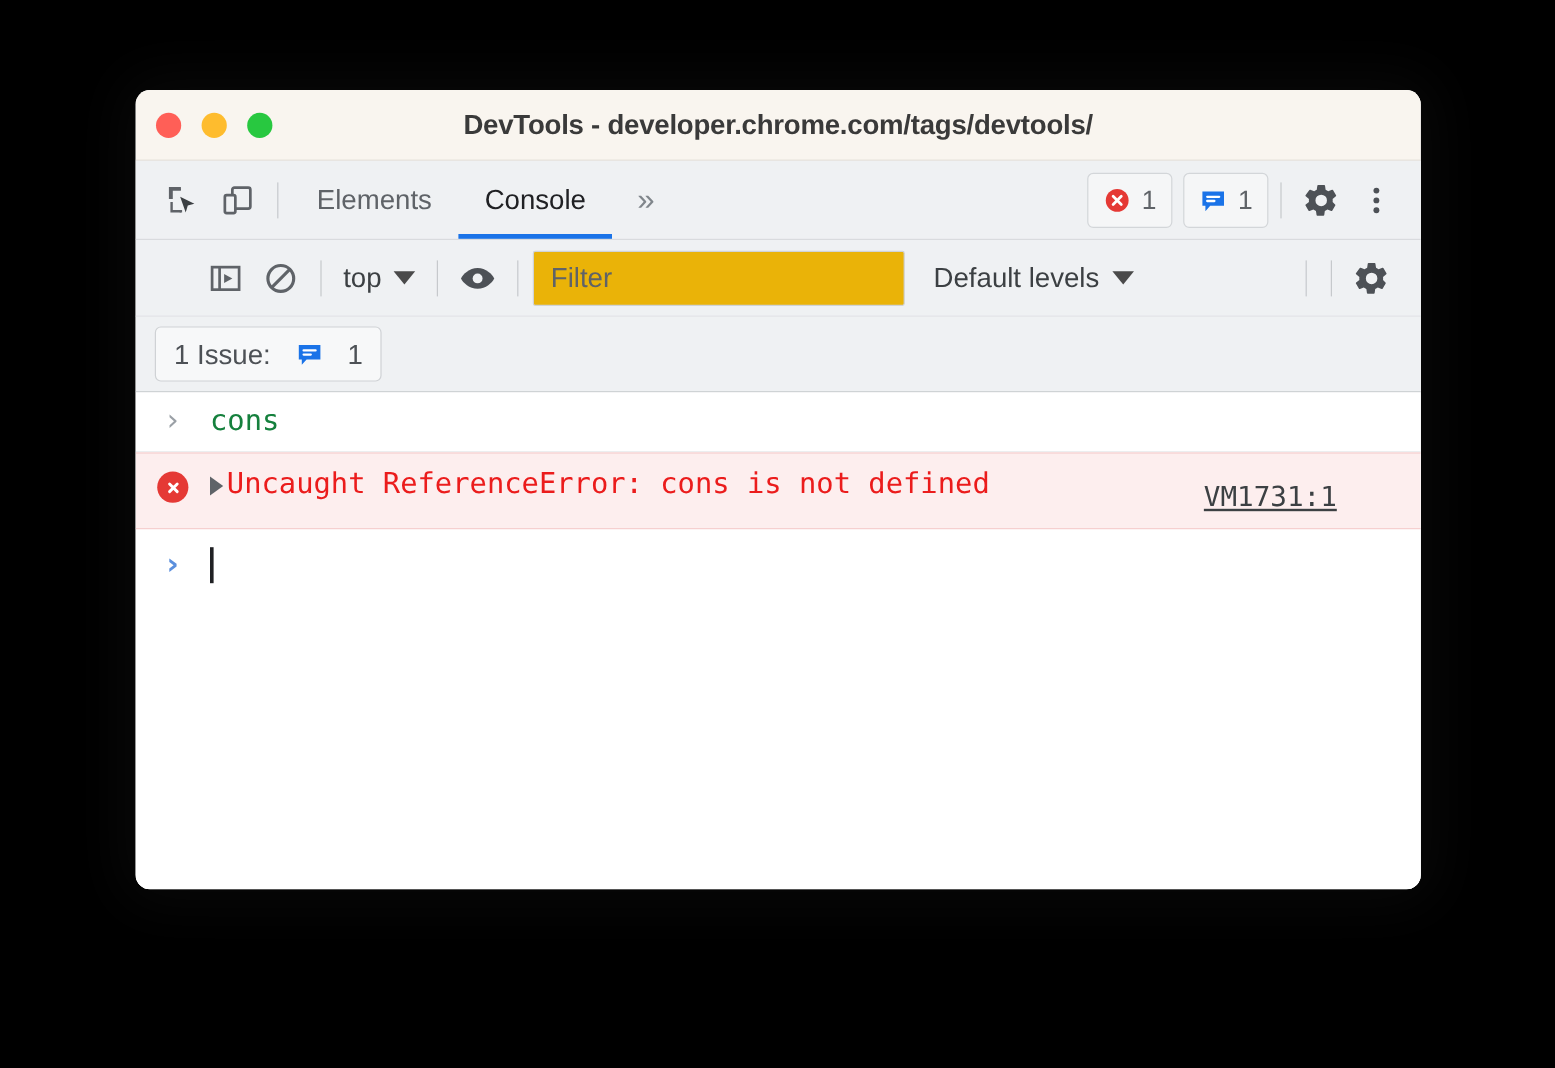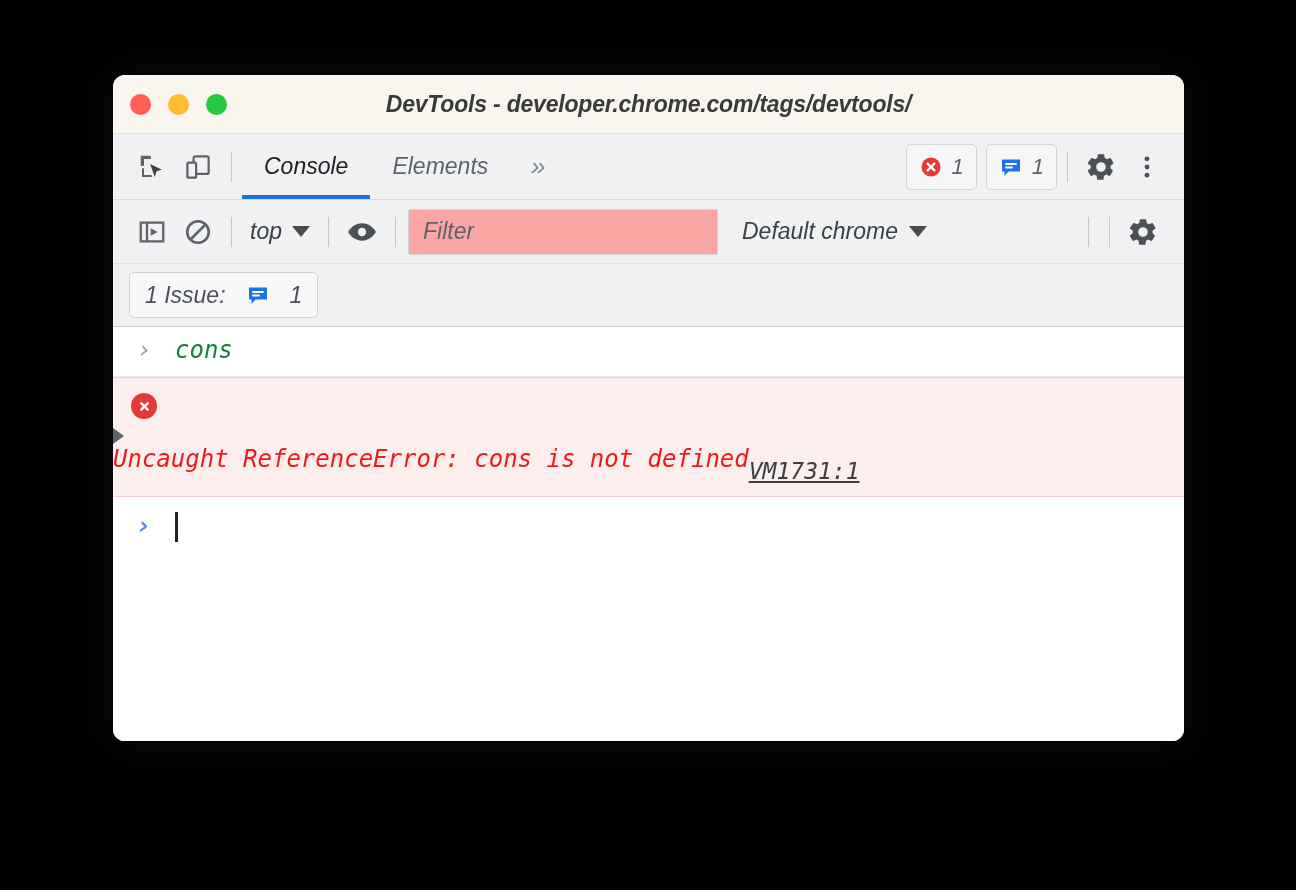--- a/index.html
+++ b/index.html
@@ -10,21 +10,20 @@
     background: #000000;
     overflow: hidden;
     font-family: "Liberation Sans", sans-serif;
   }
 
   #root {
     position: relative;
     width: 1240px;
     height: 890px;
     background: #000000;
-    font-style: italic;
   }
 
   
   .window {
     position: absolute;
     left: 113px;
     top: 75px;
     width: 1071px;
     height: 666px;
     border-radius: 12px;
@@ -158,40 +157,41 @@
   }
 
   
   .console-toolbar {
     height: 63px;
     background: #eff1f3;
     display: flex;
     align-items: center;
     border-bottom: 1px solid #e0e2e5;
     flex: none;
+    padding-left: 36px;
   }
   .ctx-select {
     display: flex;
     align-items: center;
     gap: 10px;
     font-size: 23px;
     color: #3c4043;
     padding: 0 8px;
     height: 42px;
   }
   .caret {
     width: 0; height: 0;
     border-left: 9px solid transparent;
     border-right: 9px solid transparent;
     border-top: 11px solid #4a4a4a;
   }
   .filter-input {
     width: 310px;
     height: 46px;
-    background: #fca5a5;
+    background: #eab308;
     border: 1px solid #d0d3d6;
     border-radius: 2px;
     display: flex;
     align-items: center;
     padding: 0 14px;
     box-sizing: border-box;
     font-size: 23px;
     color: #5f6368;
     margin-left: 2px;
   }
@@ -271,22 +271,21 @@
   .input-text {
     font-size: 24px;
     color: #15803d;
     line-height: 1.25;
   }
 
   .row-error {
     background: #fdeeee;
     border-top: 1px solid #f6cfcf;
     border-bottom: 1px solid #f6cfcf;
-    padding: 10px 12px 12px 0;
-    flex-direction: column;
+    padding: 10px 0 12px 0;
   }
   .err-icon {
     width: 26px;
     height: 26px;
     border-radius: 50%;
     background: #e53935;
     display: flex;
     align-items: center;
     justify-content: center;
     flex: none;
@@ -380,25 +379,25 @@
           <span>
             <svg width="30" height="30" viewBox="0 0 24 24">
               <rect x="8.5" y="3.5" width="12" height="14" rx="1.4" fill="none" stroke="#5f6368" stroke-width="1.8"></rect>
               <rect x="3.5" y="8.5" width="7" height="12" rx="1.2" fill="#eff1f3" stroke="#5f6368" stroke-width="1.8"></rect>
             </svg>
           </span>
         </div>
 
         <div class="vsep"></div>
 
+        <div class="tab">
+          <span>Elements</span>
+        </div>
         <div class="tab active">
           <span>Console</span>
-        </div>
-        <div class="tab">
-          <span>Elements</span>
         </div>
 
         <div class="more-tabs">
           <span>»</span>
         </div>
 
         <div class="tabstrip-right">
 
           <div class="count-badge">
             <span>
@@ -482,21 +481,21 @@
           </span>
         </div>
 
         <div class="vsep"></div>
 
         <div class="filter-input">
           <span>Filter</span>
         </div>
 
         <div class="levels">
-          <span>Default chrome</span>
+          <span>Default levels</span>
           <span class="caret"></span>
         </div>
 
         <div class="toolbar-right">
           <div class="vsep"></div>
           <div class="vsep"></div>
           <div class="tool-btn">
             <span>
               <svg width="32" height="32" viewBox="0 0 24 24">
                 <path fill="#4d5156" d="M19.14 12.94a7.5 7.5 0 0 0 .06-.94 7.5 7.5 0 0 0-.06-.94l2.03-1.58a.5.5 0 0 0 .12-.63l-1.92-3.32a.5.5 0 0 0-.6-.22l-2.39.96a7.2 7.2 0 0 0-1.62-.94l-.36-2.54a.5.5 0 0 0-.49-.42h-3.84a.5.5 0 0 0-.49.42l-.36 2.54c-.58.24-1.12.56-1.62.94l-2.39-.96a.5.5 0 0 0-.6.22L2.2 8.85a.5.5 0 0 0 .12.63l2.03 1.58a7.5 7.5 0 0 0 0 1.88L2.32 14.5a.5.5 0 0 0-.12.63l1.92 3.32c.12.22.38.3.6.22l2.39-.96c.5.38 1.04.7 1.62.94l.36 2.54c.04.24.25.42.49.42h3.84c.24 0 .45-.18.49-.42l.36-2.54c.58-.24 1.12-.56 1.62-.94l2.39.96c.22.08.48 0 .6-.22l1.92-3.32a.5.5 0 0 0-.12-.63zM12 15.6A3.6 3.6 0 1 1 15.6 12 3.6 3.6 0 0 1 12 15.6z"></path>

